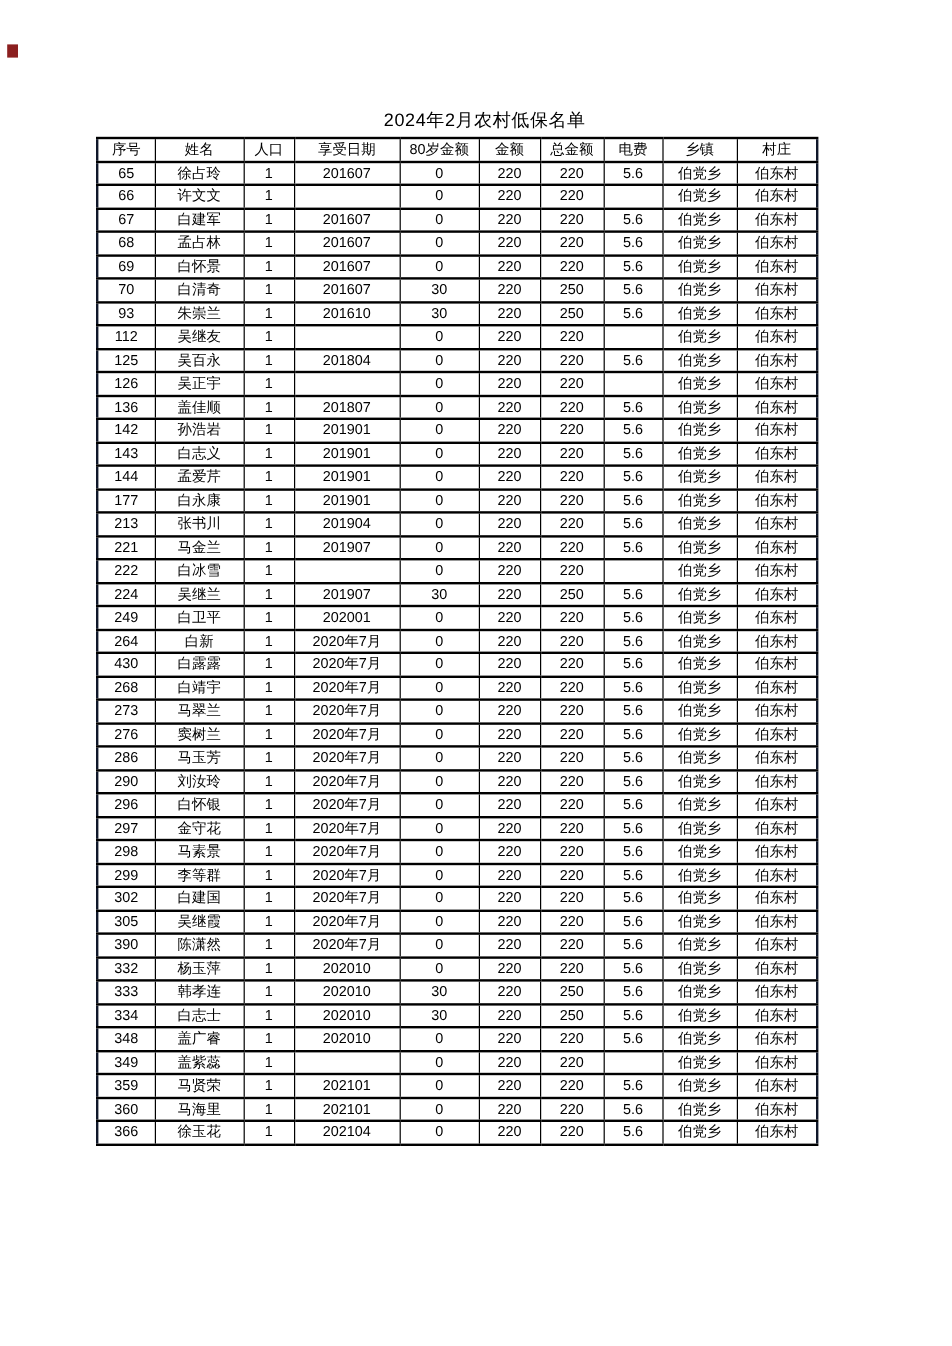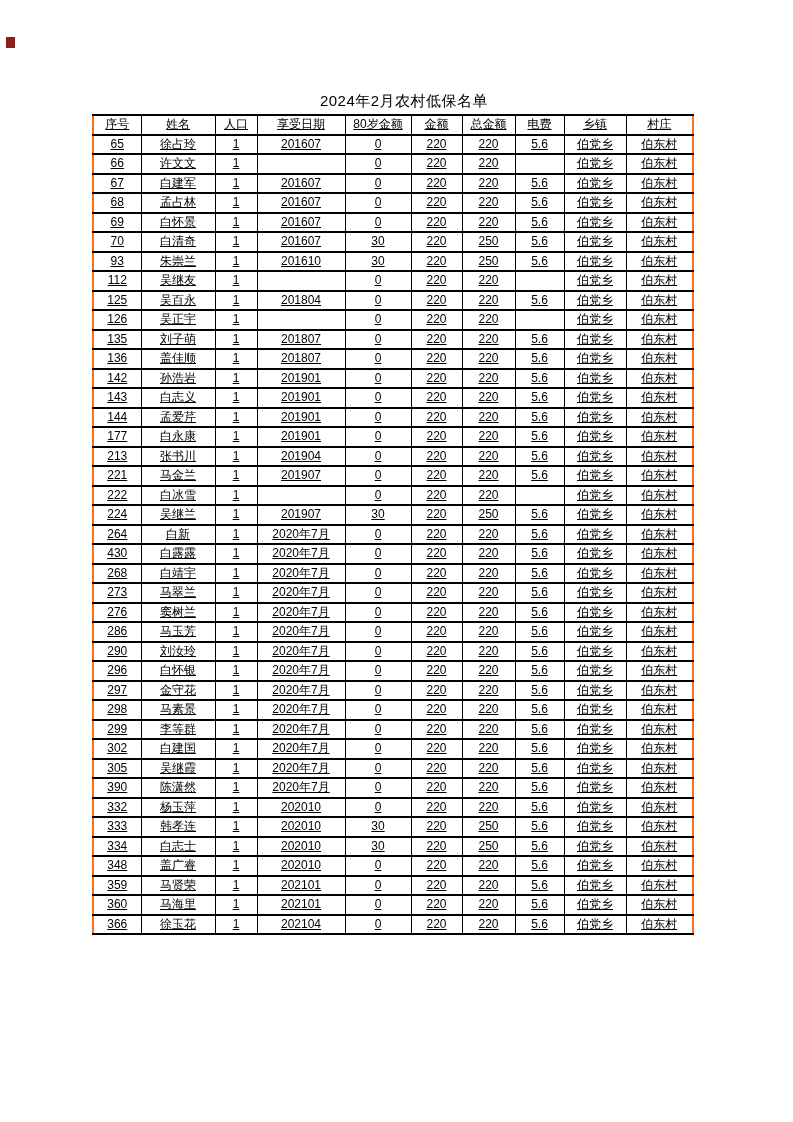--- a/index.html
+++ b/index.html
@@ -25,26 +25,25 @@
     position: absolute;
     top: 92px; left: 80px; width: 648px;
     text-align: center;
     font-size: 15px;
     line-height: 18px;
     letter-spacing: 0.5px;
     white-space: nowrap;
   }
   table.roster {
     position: absolute;
-    top: 114px; left: 92px;
+    top: 114px; left: 80px;
     width: 600px;
     table-layout: fixed;
     border-collapse: collapse;
-    border: 2px solid #f97316;
-    text-decoration: underline;
+    border: 2px solid #0f172a;
   }
   table.roster th,
   table.roster td {
     border: 1px solid #000;
     border-top-width: 2px;
     border-bottom-width: 2px;
     padding: 0;
     height: 17.5px;
     line-height: 17.5px;
     font-size: 12px;
@@ -203,32 +202,20 @@
           <td>1</td>
           <td></td>
           <td>0</td>
           <td>220</td>
           <td>220</td>
           <td></td>
           <td>伯党乡</td>
           <td>伯东村</td>
         </tr>
         <tr>
-          <td>135</td>
-          <td>刘子萌</td>
-          <td>1</td>
-          <td>201807</td>
-          <td>0</td>
-          <td>220</td>
-          <td>220</td>
-          <td>5.6</td>
-          <td>伯党乡</td>
-          <td>伯东村</td>
-        </tr>
-        <tr>
           <td>136</td>
           <td>盖佳顺</td>
           <td>1</td>
           <td>201807</td>
           <td>0</td>
           <td>220</td>
           <td>220</td>
           <td>5.6</td>
           <td>伯党乡</td>
           <td>伯东村</td>
@@ -323,20 +310,32 @@
           <td>1</td>
           <td>201907</td>
           <td>30</td>
           <td>220</td>
           <td>250</td>
           <td>5.6</td>
           <td>伯党乡</td>
           <td>伯东村</td>
         </tr>
         <tr>
+          <td>249</td>
+          <td>白卫平</td>
+          <td>1</td>
+          <td>202001</td>
+          <td>0</td>
+          <td>220</td>
+          <td>220</td>
+          <td>5.6</td>
+          <td>伯党乡</td>
+          <td>伯东村</td>
+        </tr>
+        <tr>
           <td>264</td>
           <td>白新</td>
           <td>1</td>
           <td>2020年7月</td>
           <td>0</td>
           <td>220</td>
           <td>220</td>
           <td>5.6</td>
           <td>伯党乡</td>
           <td>伯东村</td>
@@ -535,20 +534,32 @@
         </tr>
         <tr>
           <td>348</td>
           <td>盖广睿</td>
           <td>1</td>
           <td>202010</td>
           <td>0</td>
           <td>220</td>
           <td>220</td>
           <td>5.6</td>
+          <td>伯党乡</td>
+          <td>伯东村</td>
+        </tr>
+        <tr>
+          <td>349</td>
+          <td>盖紫蕊</td>
+          <td>1</td>
+          <td></td>
+          <td>0</td>
+          <td>220</td>
+          <td>220</td>
+          <td></td>
           <td>伯党乡</td>
           <td>伯东村</td>
         </tr>
         <tr>
           <td>359</td>
           <td>马贤荣</td>
           <td>1</td>
           <td>202101</td>
           <td>0</td>
           <td>220</td>

